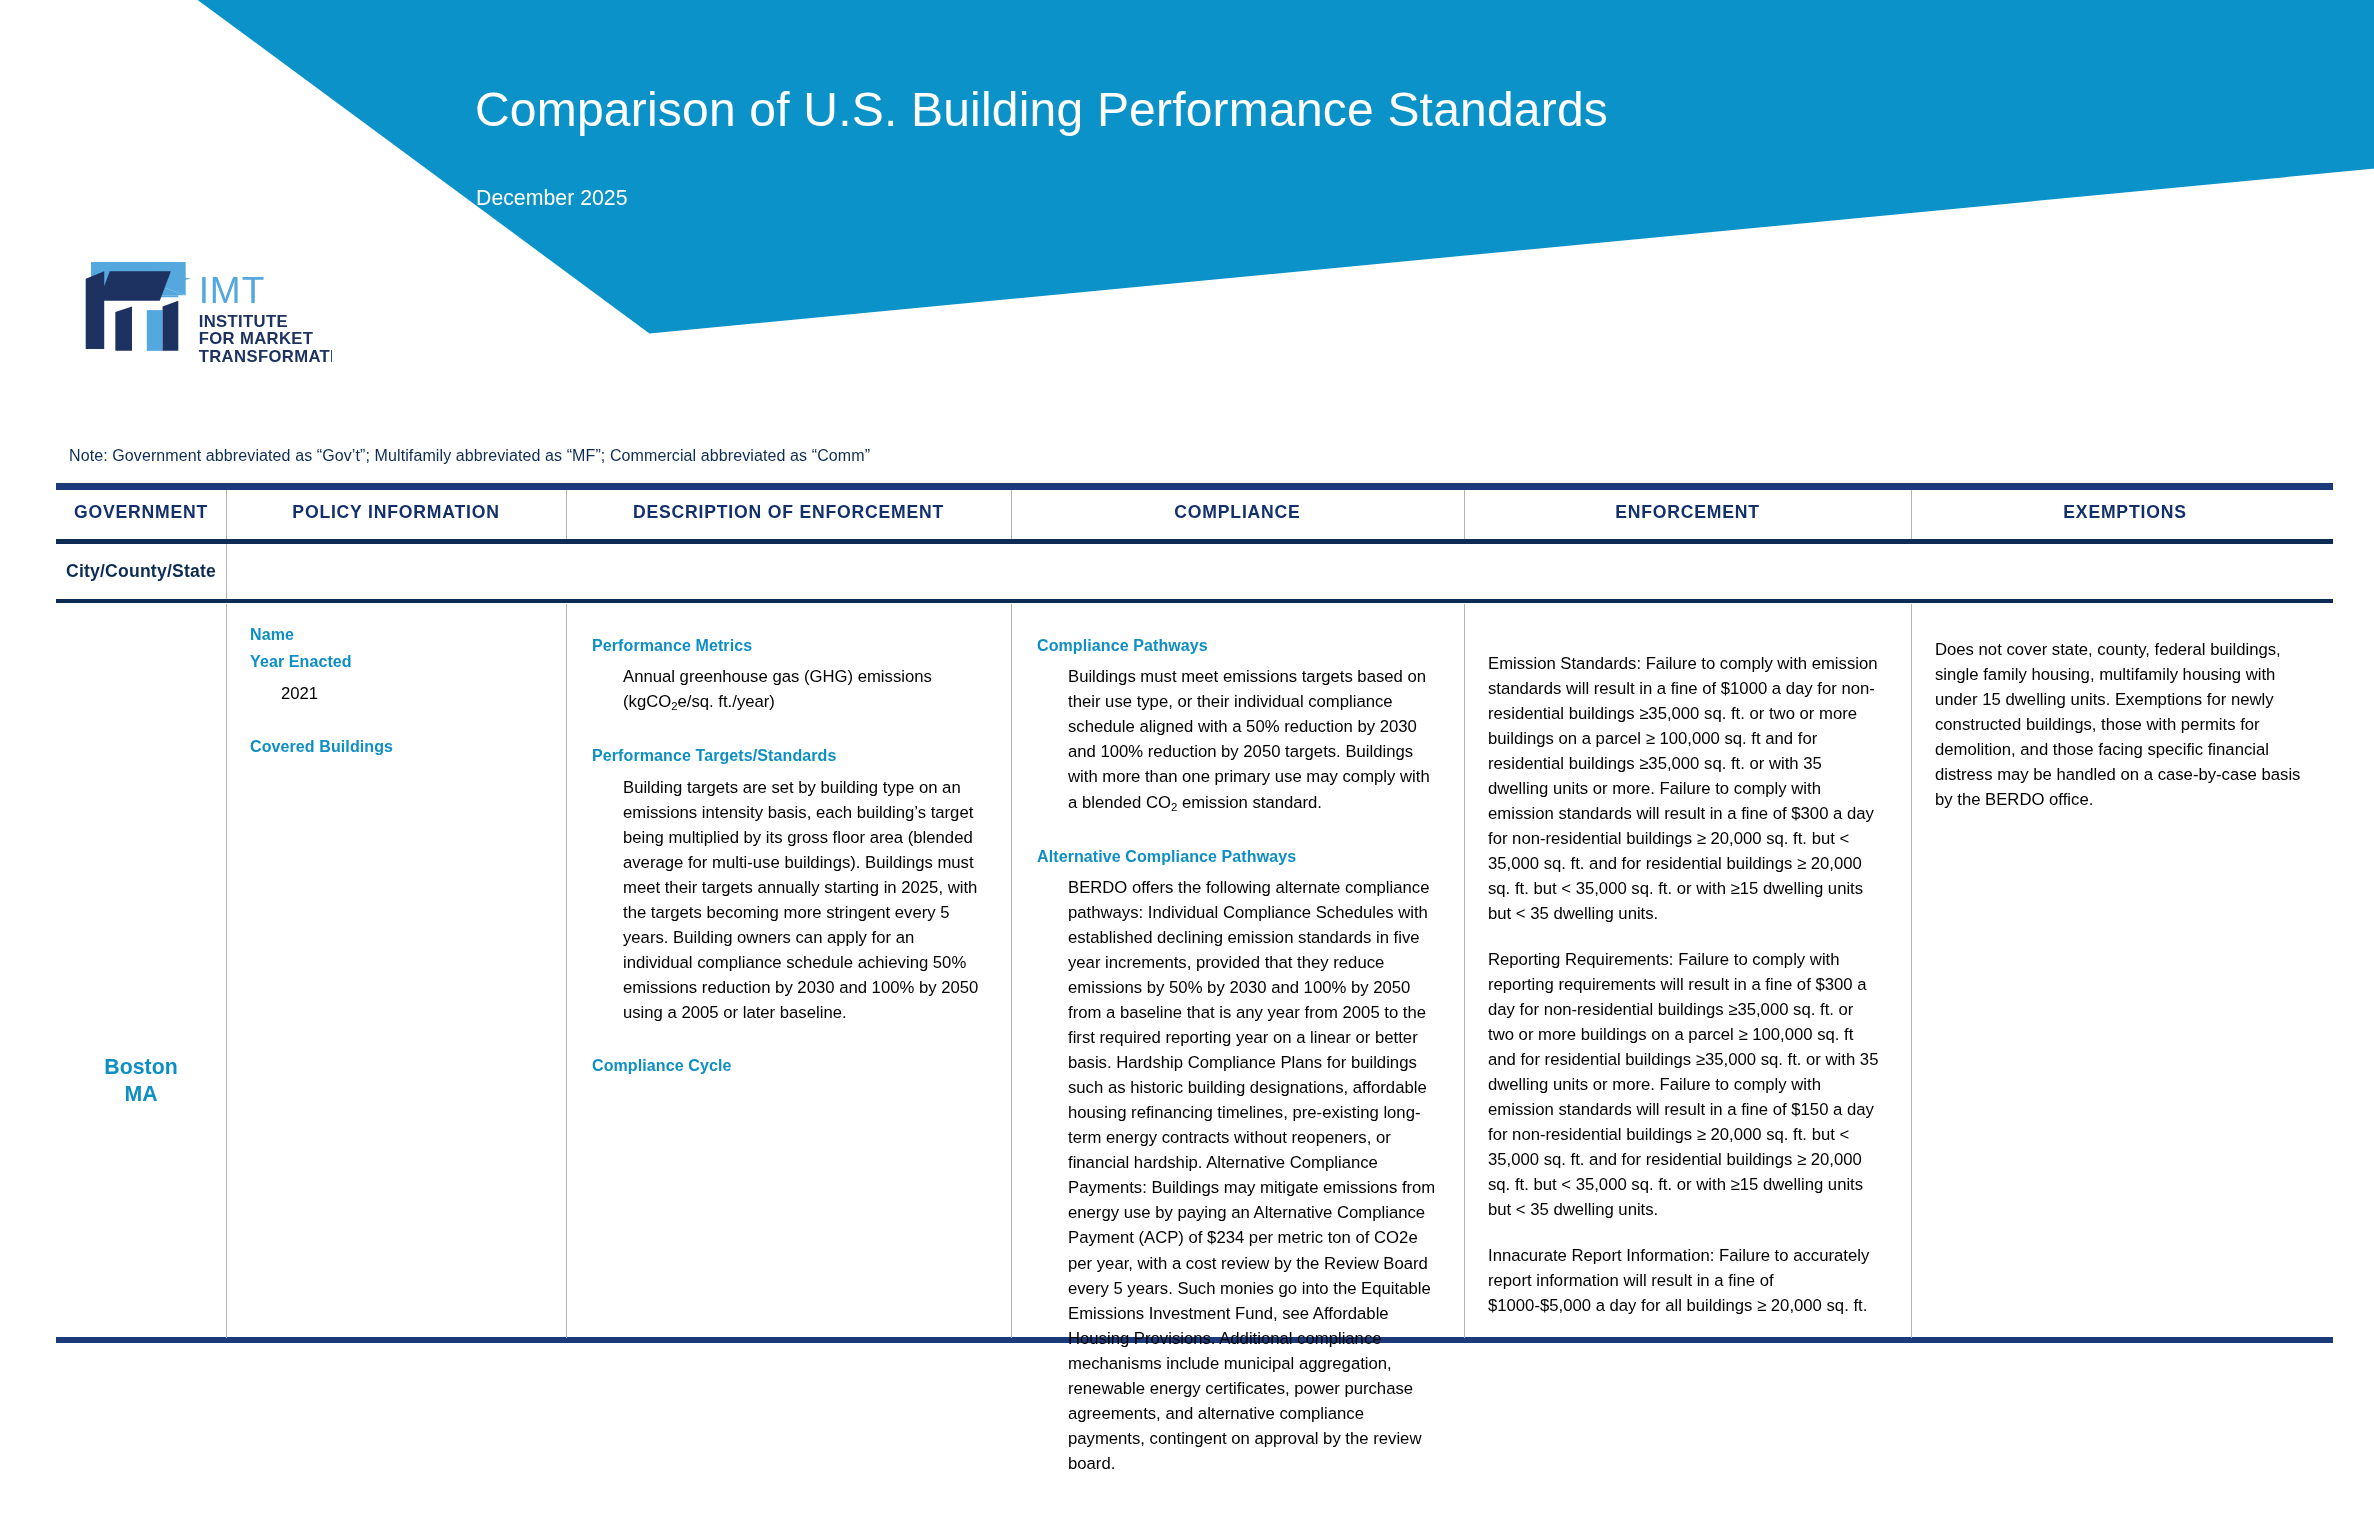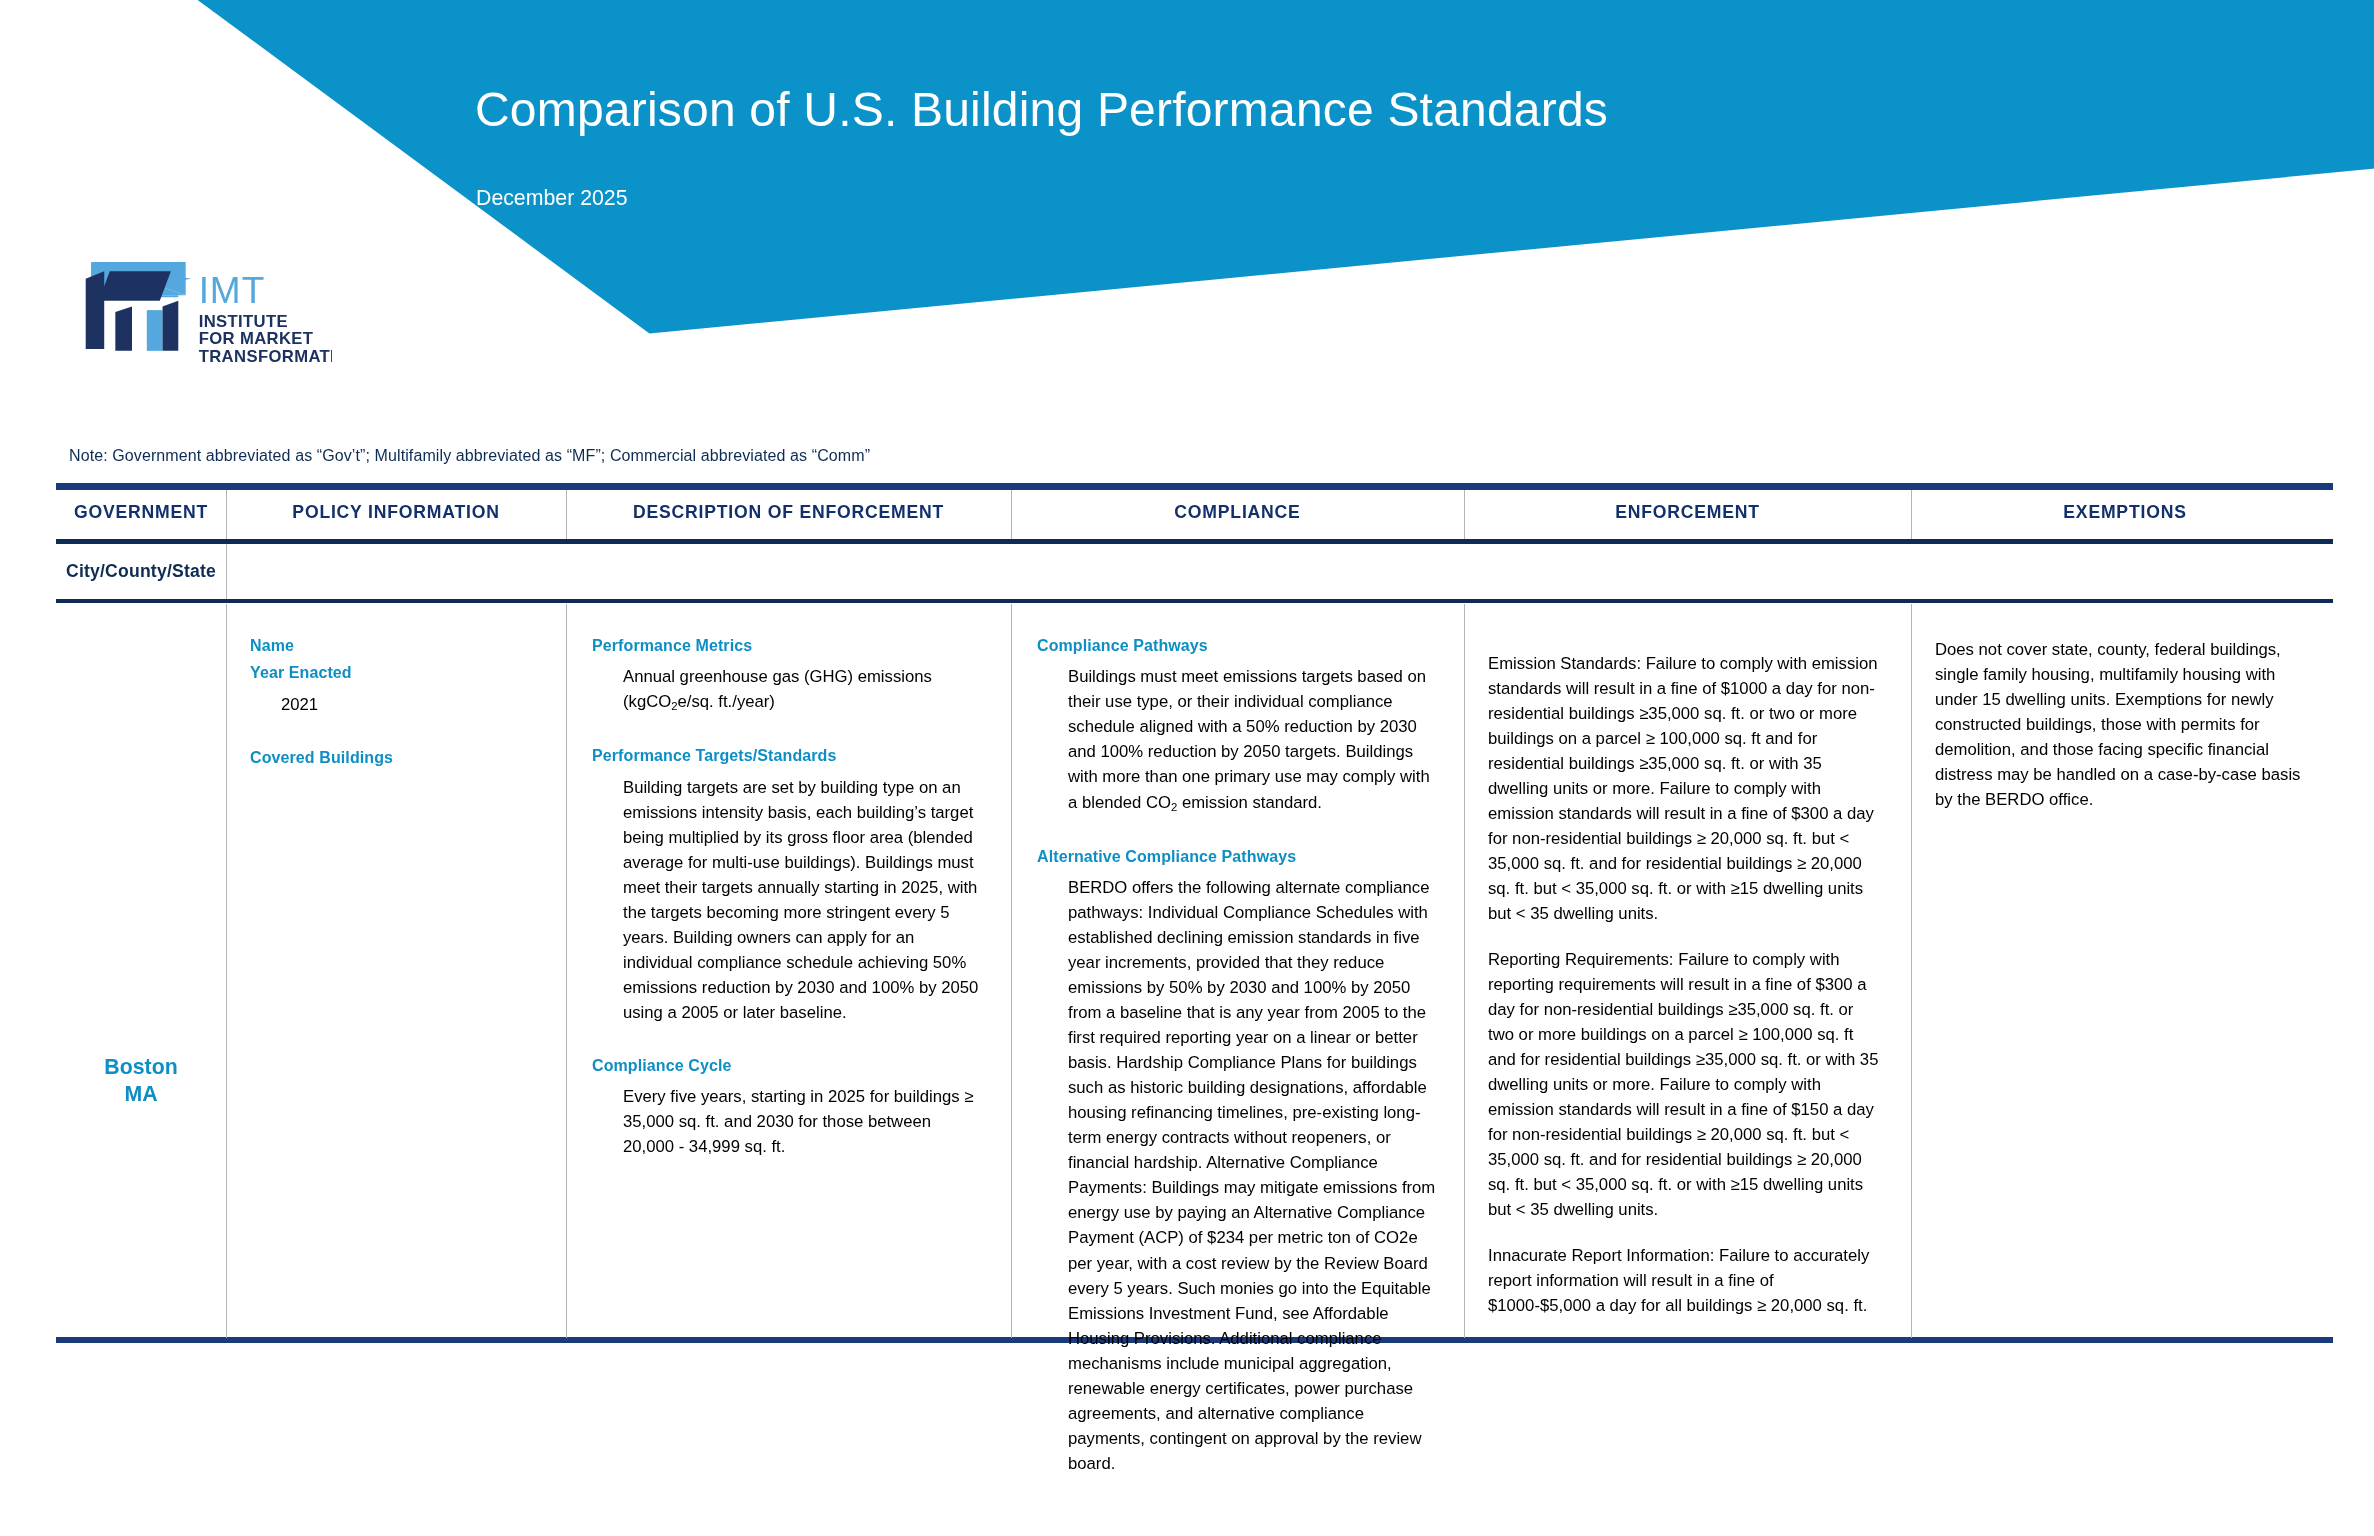--- a/index.html
+++ b/index.html
@@ -154,38 +154,37 @@
     <div class="col-head" style="left:1408px; width:447px;">ENFORCEMENT</div>
     <div class="col-head" style="left:1858px; width:422px;">EXEMPTIONS</div>
 
     <div class="sub-head" style="left:0; width:170px;">City/County/State</div>
 
     <div class="gov-label">
       <span>Boston</span><br>
       <span>MA</span>
     </div>
 
-    <div class="cell" style="left:170px; width:340px; padding:33px 28px 0 24px;">
+    <div class="cell" style="left:170px; width:340px; padding:22px 28px 0 24px;">
       <div class="sec-head">Name</div>
 
       <div class="sec-head">Year Enacted</div>
       <div class="sec-body">2021</div>
 
       <div class="sec-head">Covered Buildings</div>
     </div>
 
     <div class="cell" style="left:510px; width:445px; padding:33px 30px 0 26px;">
       <div class="sec-head">Performance Metrics</div>
       <div class="sec-body"><span>Annual greenhouse gas (GHG) emissions (kgCO</span><sub>2</sub><span>e/sq. ft./year)</span></div>
 
       <div class="sec-head">Performance Targets/Standards</div>
       <div class="sec-body">Building targets are set by building type on an emissions intensity basis, each building’s target being multiplied by its gross floor area (blended average for multi-use buildings). Buildings must meet their targets annually starting in 2025, with the targets becoming more stringent every 5 years. Building owners can apply for an individual compliance schedule achieving 50% emissions reduction by 2030 and 100% by 2050 using a 2005 or later baseline.</div>
 
       <div class="sec-head">Compliance Cycle</div>
-      <div class="sec-body">Every five years, starting in 2025 for buildings ≥ 35,000 sq. ft. and 2030 for those between 20,000 - 34,999 sq. ft.</div>
     </div>
 
     <div class="cell" style="left:955px; width:453px; padding:33px 28px 0 26px;">
       <div class="sec-head">Compliance Pathways</div>
       <div class="sec-body"><span>Buildings must meet emissions targets based on their use type, or their individual compliance schedule aligned with a 50% reduction by 2030 and 100% reduction by 2050 targets. Buildings with more than one primary use may comply with a blended CO</span><sub>2</sub><span> emission standard.</span></div>
 
       <div class="sec-head">Alternative Compliance Pathways</div>
       <div class="sec-body">BERDO offers the following alternate compliance pathways: Individual Compliance Schedules with established declining emission standards in five year increments, provided that they reduce emissions by 50% by 2030 and 100% by 2050 from a baseline that is any year from 2005 to the first required reporting year on a linear or better basis. Hardship Compliance Plans for buildings such as historic building designations, affordable housing refinancing timelines, pre-existing long-term energy contracts without reopeners, or financial hardship. Alternative Compliance Payments: Buildings may mitigate emissions from energy use by paying an Alternative Compliance Payment (ACP) of $234 per metric ton of CO2e per year, with a cost review by the Review Board every 5 years. Such monies go into the Equitable Emissions Investment Fund, see Affordable Housing Provisions. Additional compliance mechanisms include municipal aggregation, renewable energy certificates, power purchase agreements, and alternative compliance payments, contingent on approval by the review board.</div>
     </div>
 

